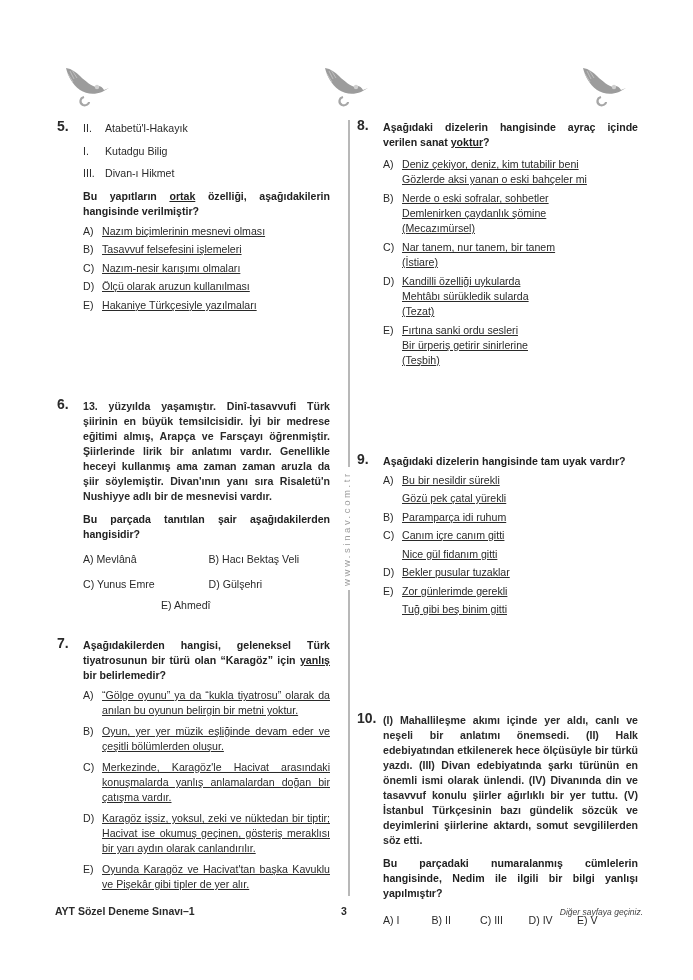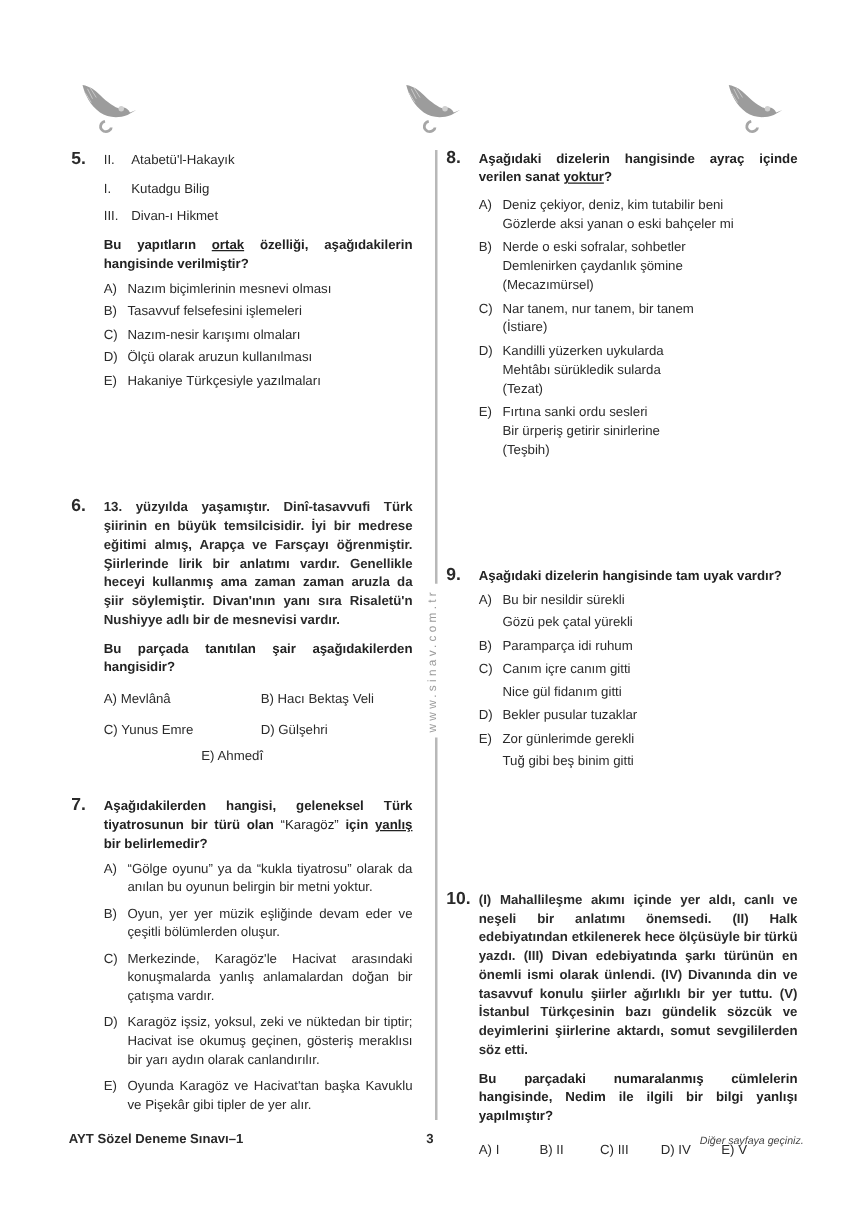--- a/index.html
+++ b/index.html
@@ -26,25 +26,25 @@
     position: absolute; left: -26px; top: -2px;
     font-weight: bold; font-size: 14px; color: #2a2a2a;
   }
   .qnum.big { left: -28px; }
   .stem { font-weight: bold; margin-top: 6px; color: #222; text-align: justify; }
   .para { text-align: justify; font-weight: bold; }
   .roman { margin-bottom: 7.5px; }
   .roman .rn { display: inline-block; width: 22px; }
   .opt { display: flex; margin-top: 4px; }
   .opt .ol { width: 19px; flex: none; }
-  .opt .ot { flex: 1; text-align: justify; }
+  .opt .ot { flex: 1; text-align: justify; text-decoration: underline; }
   .opt-list { margin-top: 6px; }
   .opt-list .opt { margin-top: 0; margin-bottom: 4.5px; }
   .under { text-decoration: underline; }
-  .normal { font-weight: normal; }
+  .normal { font-weight: bold; }
   .verse-line { display: block; }
   .grid2 { display: grid; grid-template-columns: 1fr 1fr; row-gap: 10px; margin-top: 10px; }
   .centerE { padding-left: 78px; margin-top: 6px; }
   .row5 { display: flex; margin-top: 12px; }
   .row5 span { width: 48.5px; }
   .footer-left { position: absolute; left: 55px; top: 905px; font-weight: bold; font-size: 10.5px; color: #2a2a2a; }
   .footer-center { position: absolute; left: 341px; top: 905px; font-weight: bold; font-size: 10.5px; }
   .footer-right { position: absolute; right: 50px; top: 907px; font-style: italic; font-size: 8.5px; color: #444; }
 </style>
 </head>
@@ -176,21 +176,21 @@
     <div class="opt" style="margin-bottom:4px;">
         <span class="ol">C)</span>
         <span class="ot">
           <span class="verse-line">Nar tanem, nur tanem, bir tanem</span>
           <span class="verse-line">(İstiare)</span>
         </span>
       </div>
     <div class="opt" style="margin-bottom:4px;">
         <span class="ol">D)</span>
         <span class="ot">
-          <span class="verse-line">Kandilli yüzerken uykularda</span>
+          <span class="verse-line">Kandilli özelliği uykularda</span>
           <span class="verse-line">Mehtâbı sürükledik sularda</span>
           <span class="verse-line">(Tezat)</span>
         </span>
       </div>
     <div class="opt">
         <span class="ol">E)</span>
         <span class="ot">
           <span class="verse-line">Fırtına sanki ordu sesleri</span>
           <span class="verse-line">Bir ürperiş getirir sinirlerine</span>
           <span class="verse-line">(Teşbih)</span>

